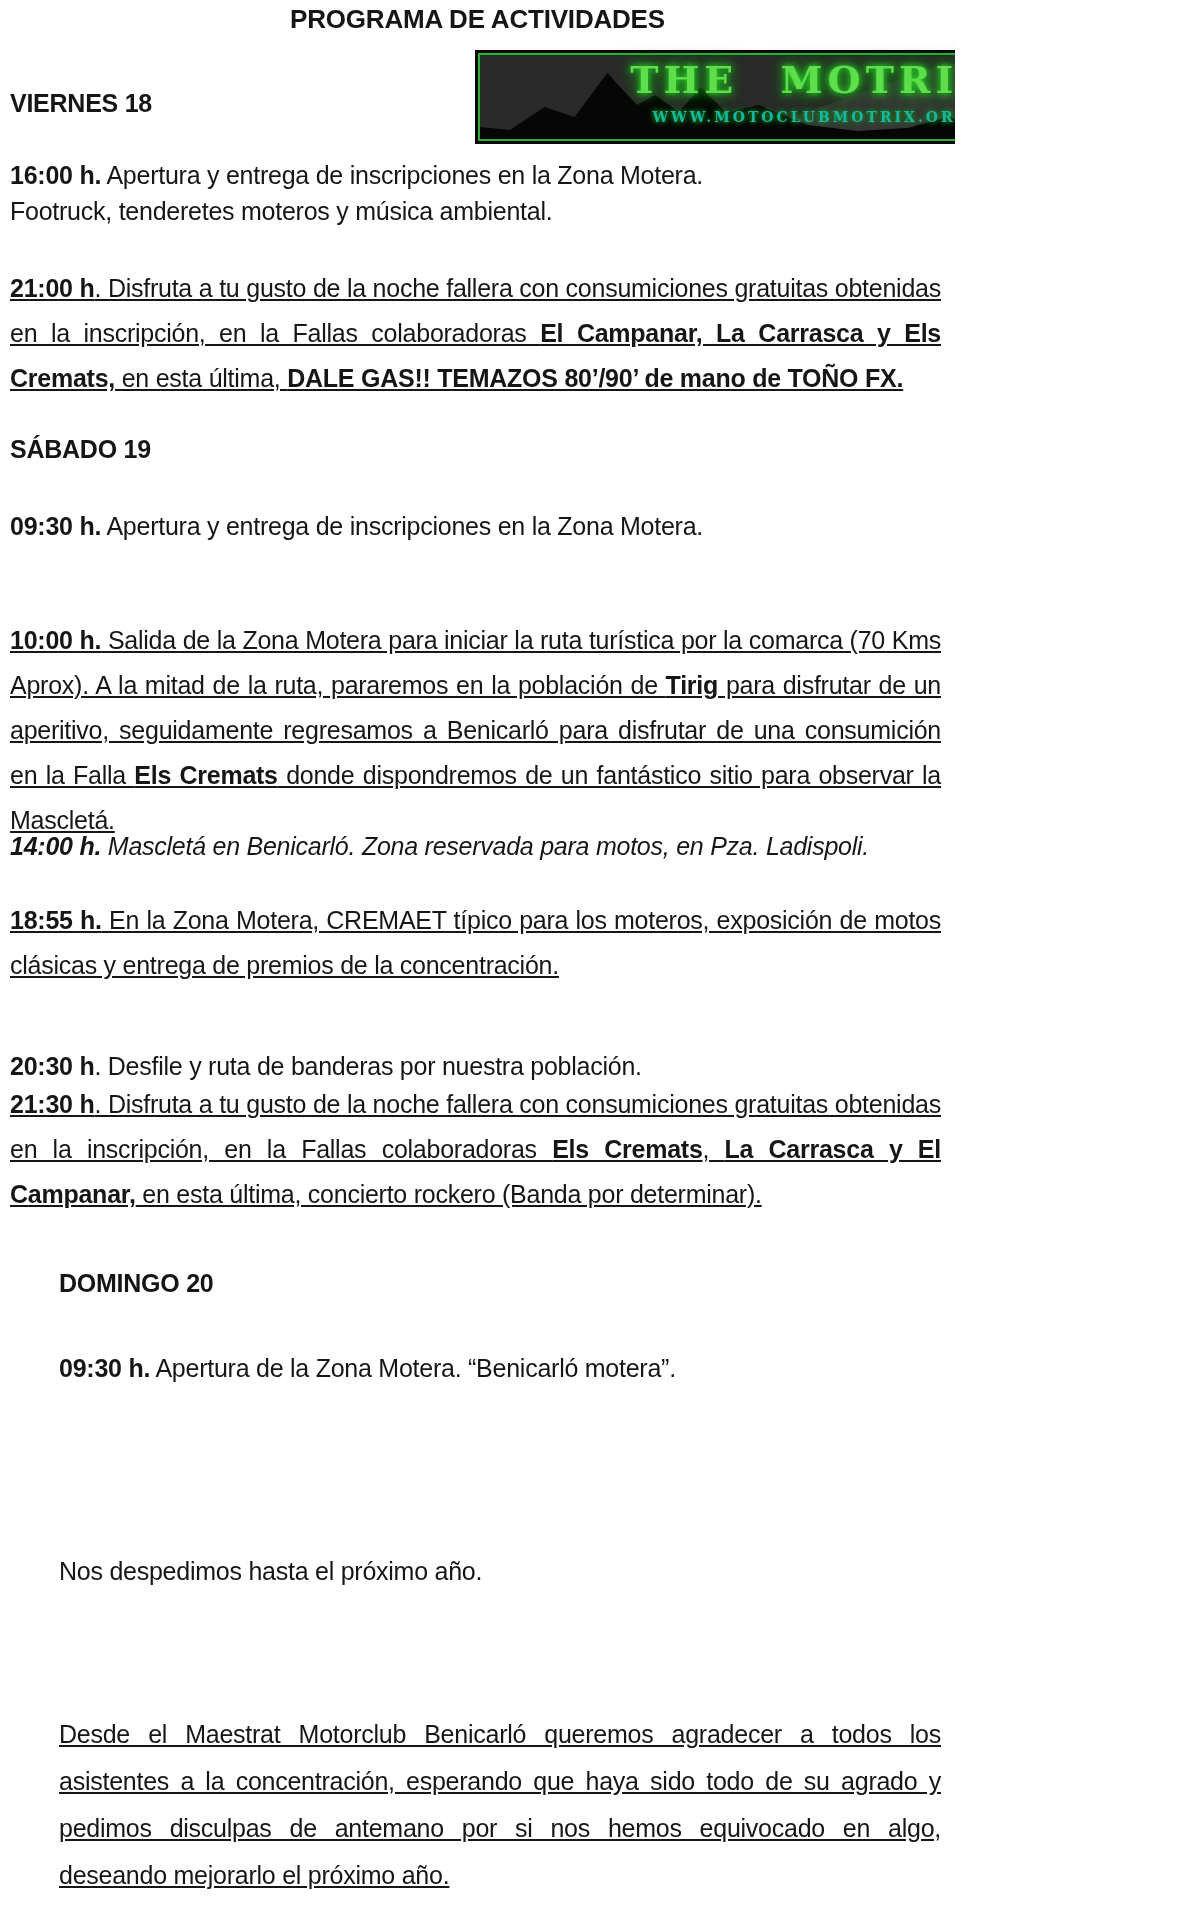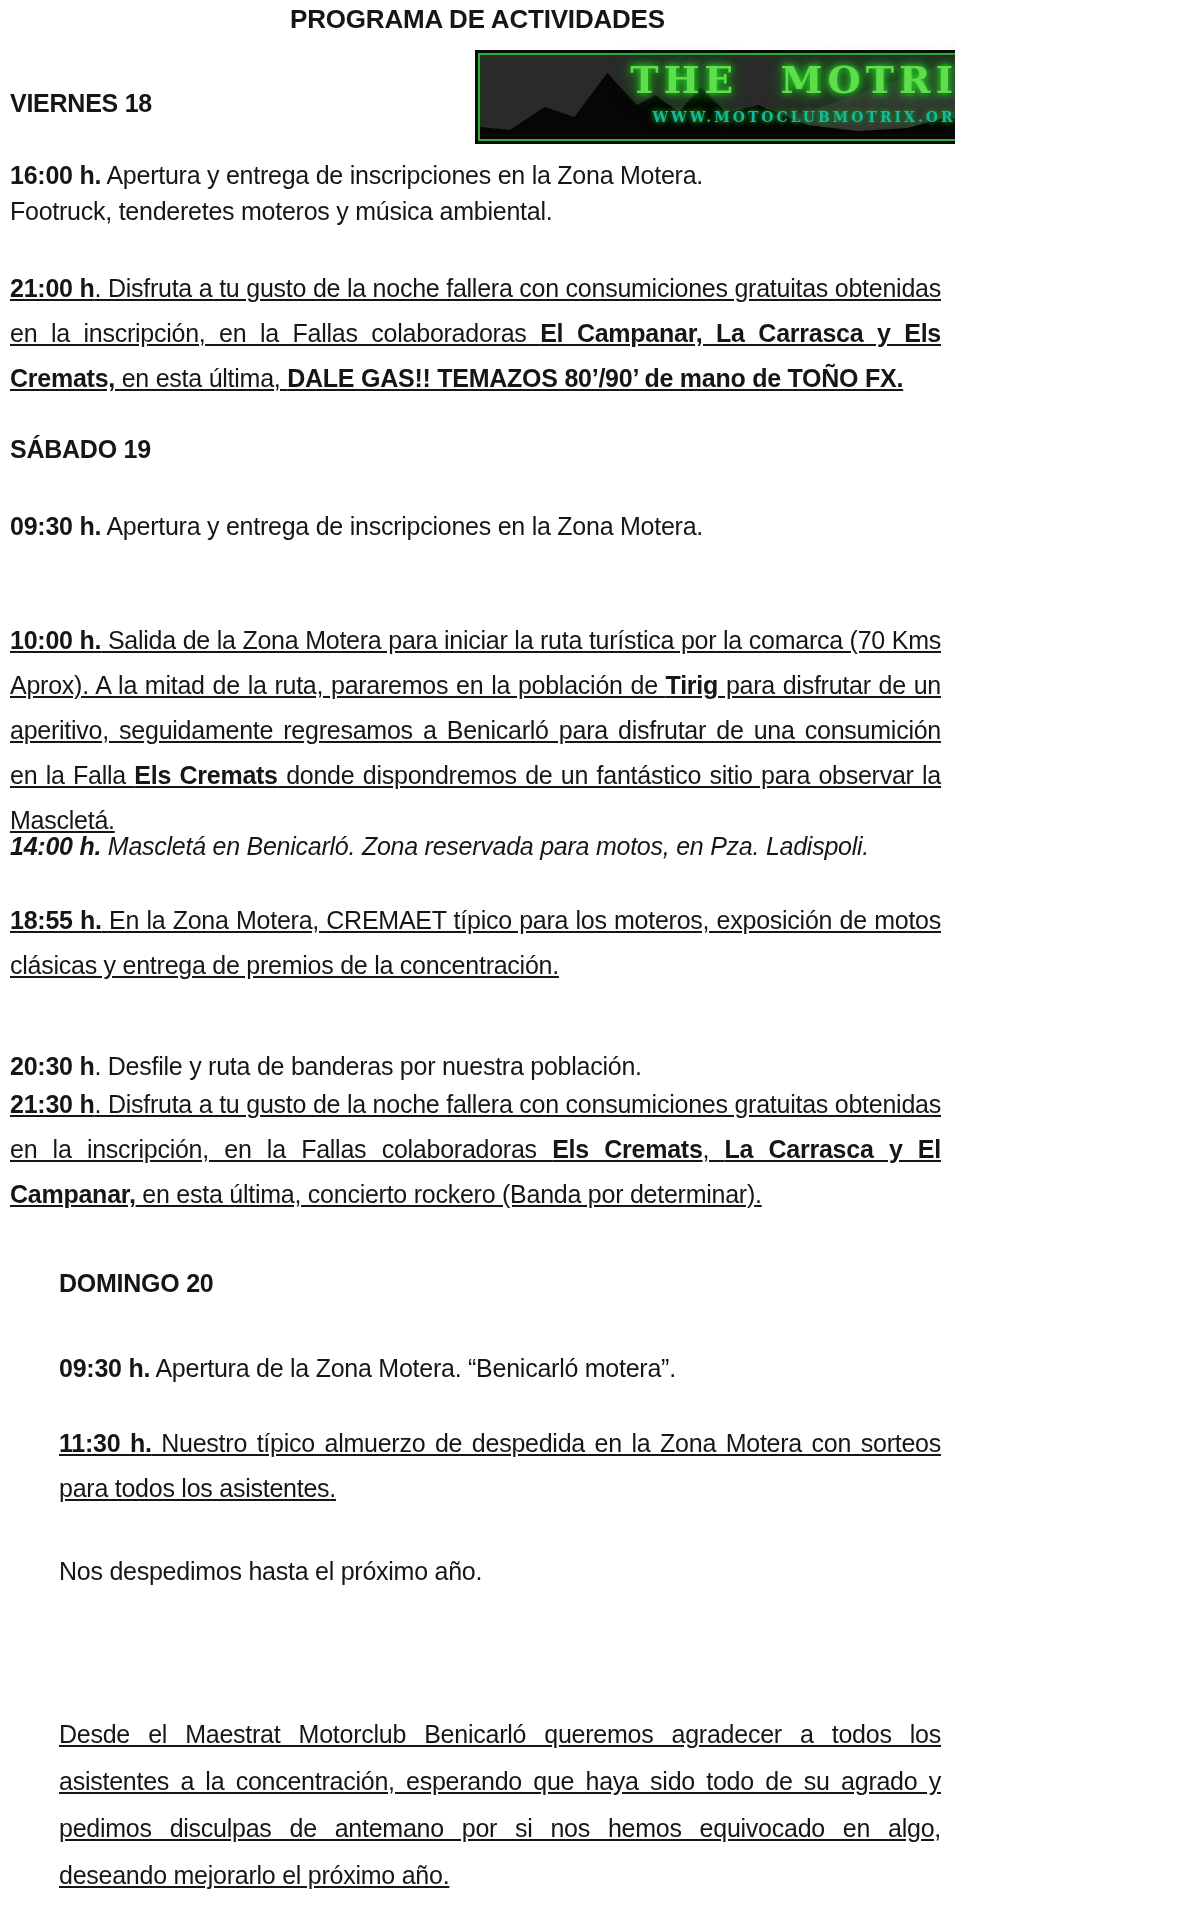--- a/index.html
+++ b/index.html
@@ -117,19 +117,18 @@
   <p class="line wrap" style="top:898px;"><span class="b">18:55 h.</span><span> En la Zona Motera, CREMAET típico para los moteros, exposición de motos clásicas y entrega de premios de la concentración.</span></p>
 
   <p class="line" style="top:1048px;"><span class="b">20:30 h</span><span>. Desfile y ruta de banderas por nuestra población.</span></p>
 
   <p class="line wrap" style="top:1082px;"><span class="b">21:30 h</span><span>.  Disfruta a tu gusto de la noche fallera con consumiciones gratuitas obtenidas en la inscripción, en la Fallas colaboradoras </span><span class="b">Els Cremats</span><span>, </span><span class="b">La Carrasca y El Campanar,</span><span> en esta última, concierto rockero (Banda por determinar).</span></p>
 
   <p class="line b indent" style="top:1265px;">DOMINGO 20</p>
 
   <p class="line indent" style="top:1350px;"><span class="b">09:30 h.</span><span>  Apertura de la Zona Motera.  “Benicarló motera”.</span></p>
 
-  <p class="line wrap indent" style="top:1421px;"><span class="b">11:30 h.</span><span> Nuestro típico almuerzo de despedida en la Zona Motera con sorteos para todos los asistentes.</span></p>
 
   <p class="line wrap indent closing" style="top:1711px;">Desde el Maestrat Motorclub Benicarló queremos agradecer a todos los asistentes a la concentración, esperando que haya sido todo de su agrado y pedimos disculpas de antemano por si nos hemos equivocado en algo, deseando mejorarlo el próximo año.</p>
 
   <p class="line indent" style="top:1553px;">Nos despedimos hasta el próximo año.</p>
 
 </div>
 
 </body></html>

